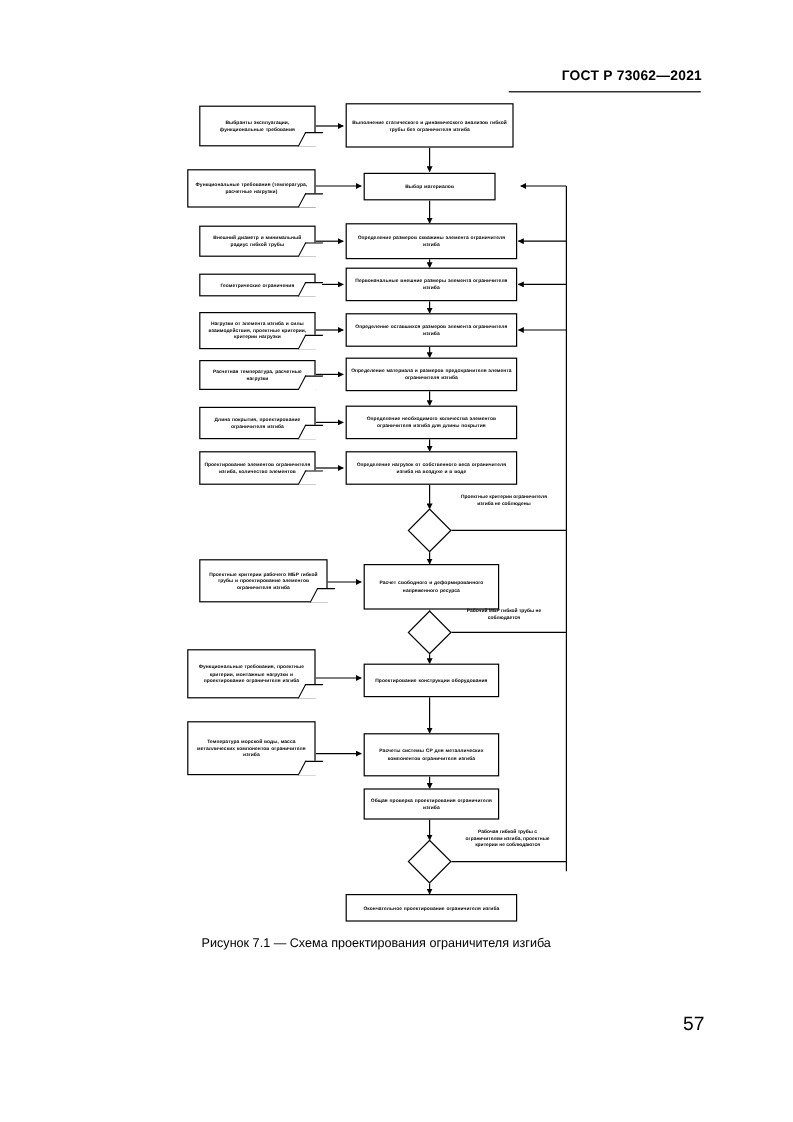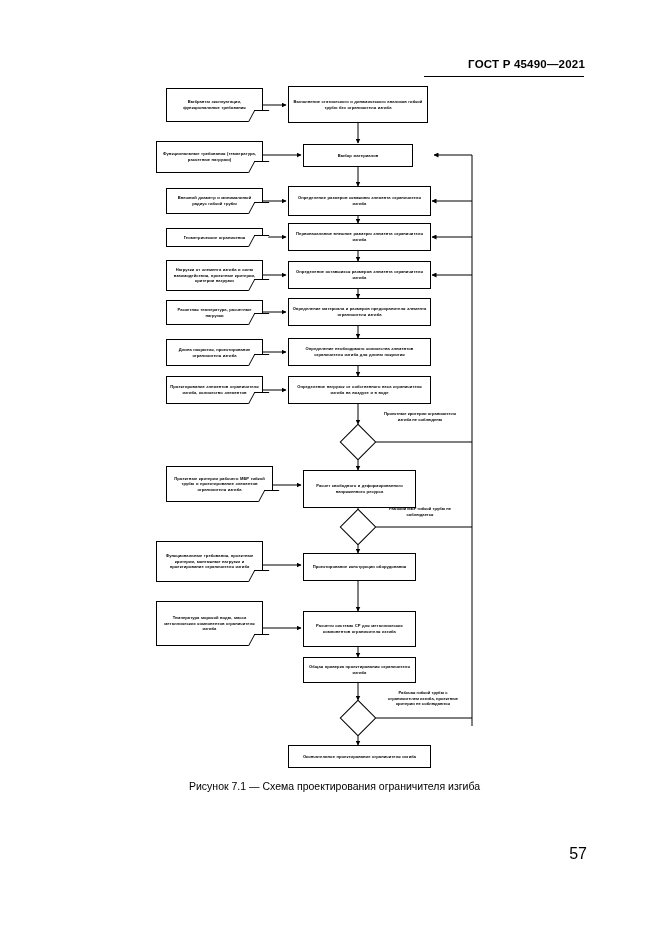--- a/index.html
+++ b/index.html
@@ -39,21 +39,20 @@
     top: 845px;
     right: 74px;
     font-size: 16px;
   }
   #figure-caption {
     position: absolute;
     top: 780px;
     left: 168px;
     font-size: 10.5px;
     white-space: nowrap;
-    margin-left: 21px;
   }
 
   
   #flowchart {
     position: absolute;
     top: 0;
     left: 0;
     width: 661px;
     height: 935px;
   }
@@ -115,21 +114,21 @@
     line-height: 1.4;
     font-weight: bold;
     text-align: center;
     color: #000;
   }
 </style>
 </head>
 <body>
 
 <div id="header-rule"></div>
-<div id="page-header">ГОСТ Р 45490—2021</div>
+<div id="page-header">ГОСТ Р 73062—2021</div>
 
 <div id="flowchart">
 
   <svg id="flow-svg" viewBox="0 0 661 935" xmlns="http://www.w3.org/2000/svg">
     <defs>
       <marker id="ah" viewBox="0 0 10 10" refX="9" refY="5" markerWidth="5" markerHeight="5" orient="auto-start-reverse">
         <path d="M 0 0 L 10 5 L 0 10 z" fill="#000"></path>
       </marker>
     </defs>
     <g stroke="#000" stroke-width="1" fill="none">

